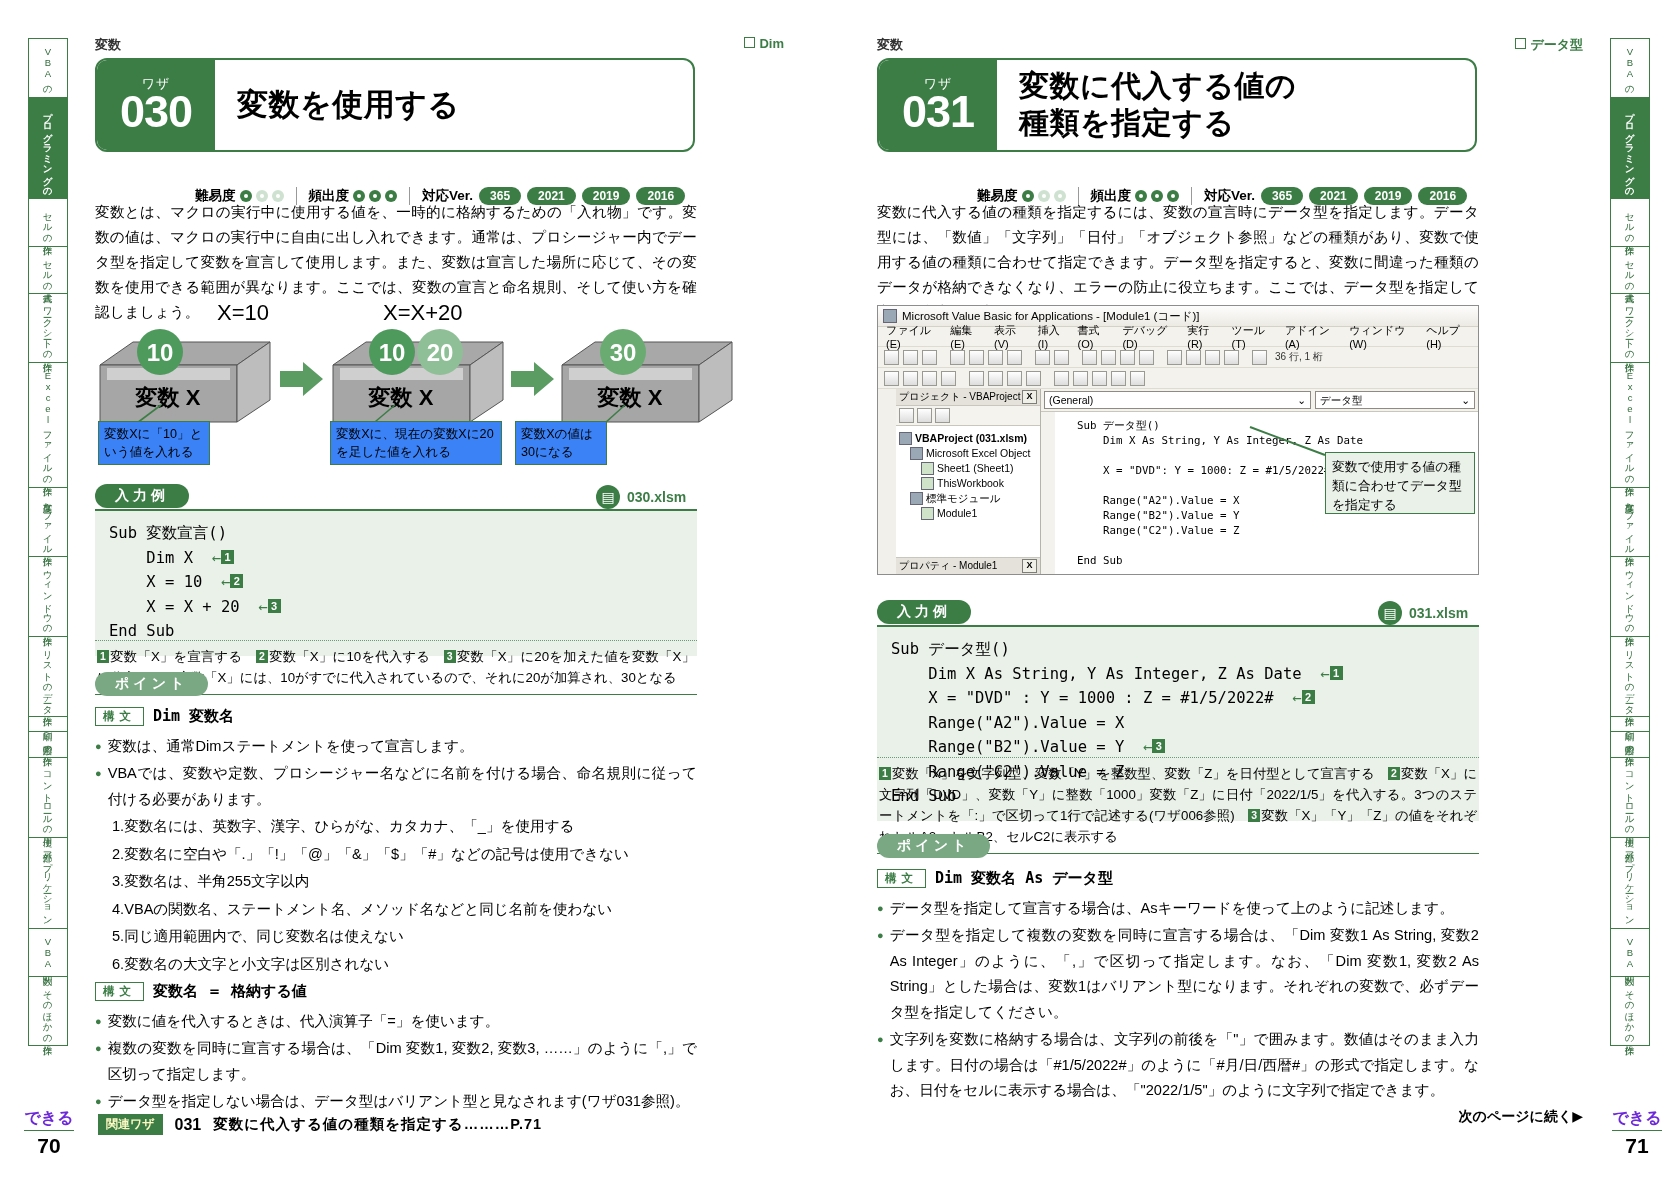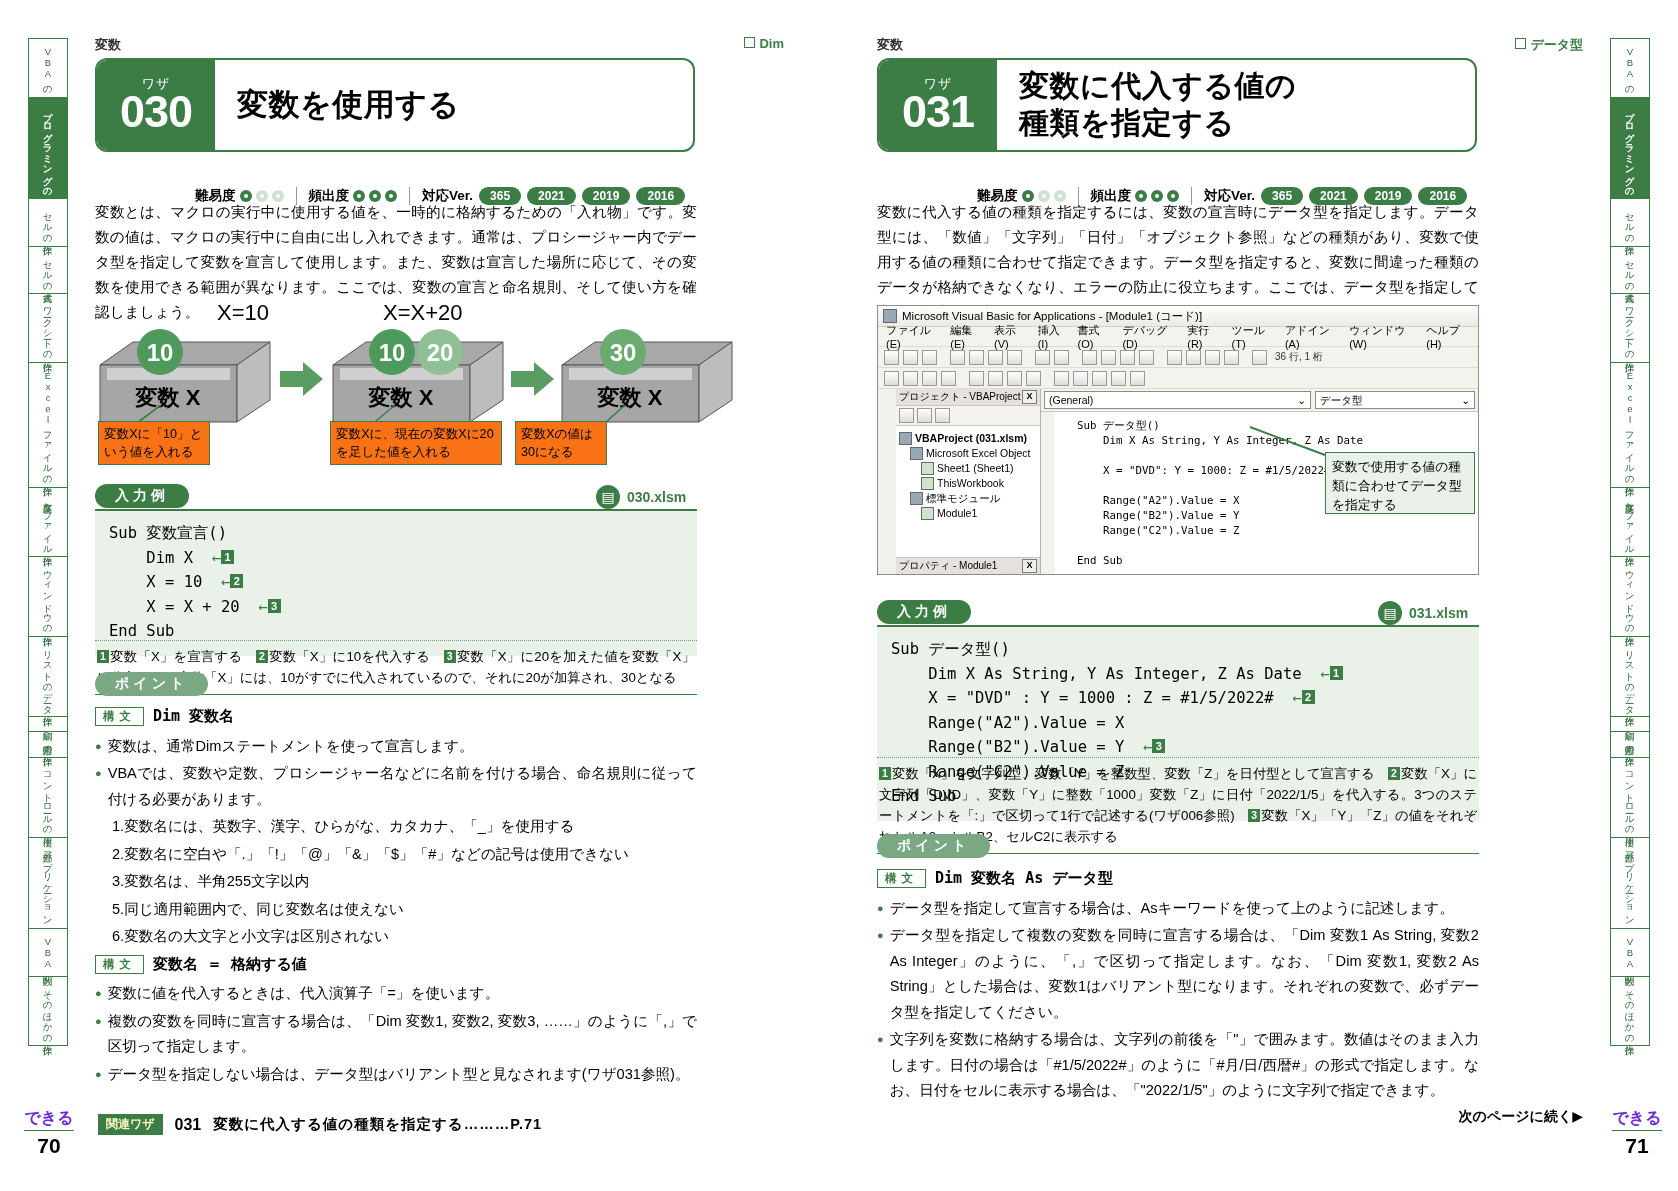--- a/index.html
+++ b/index.html
@@ -122,21 +122,21 @@
   .pgnum .n{font-size:21px;font-weight:bold;margin-top:3px;}
 
   .nextpage{position:absolute;font-size:14px;font-weight:bold;}
 
   
   .diagram{position:absolute;}
   .eqlabel{position:absolute;font-size:22px;font-family:"Liberation Sans",sans-serif;}
   .boxfig{position:absolute;}
   .arrowbig{position:absolute;}
   .callout{
-    position:absolute;border:1.4px solid #3c7d46;background:#f97316;
+    position:absolute;border:1.4px solid #3c7d46;background:#3b82f6;
     font-size:12.6px;line-height:18px;padding:3px 5px;box-sizing:border-box;
   }
 
   
   .vbe{position:absolute;border:1px solid #8d8d8d;background:#f1f0ea;box-sizing:border-box;}
   .vbe-title{height:20px;display:flex;align-items:center;gap:5px;padding:0 5px;font-size:11.5px;background:linear-gradient(#fdfdfd,#eceae3);border-bottom:1px solid #d3d1c8;}
   .vbe-menu{height:19px;display:flex;align-items:center;gap:11px;padding:0 8px;font-size:11px;background:#f3f2ec;border-bottom:1px solid #dedcd2;}
   .vbe-tb{height:20px;display:flex;align-items:center;gap:4px;padding:0 6px;background:#f3f2ec;border-bottom:1px solid #dedcd2;font-size:10px;color:#333;}
   .tbicon{width:13px;height:13px;border:1px solid #9a9a92;background:linear-gradient(#fff,#ddd);display:inline-block;}
   .vbe-body{display:flex;height:185px;}
@@ -306,20 +306,23 @@
         <div class="ptitem sub">
           <span>1.変数名には、英数字、漢字、ひらがな、カタカナ、「_」を使用する</span>
         </div>
         <div class="ptitem sub">
           <span>2.変数名に空白や「.」「!」「@」「&amp;」「$」「#」などの記号は使用できない</span>
         </div>
         <div class="ptitem sub">
           <span>3.変数名は、半角255文字以内</span>
         </div>
         <div class="ptitem sub">
+          <span>4.VBAの関数名、ステートメント名、メソッド名などと同じ名前を使わない</span>
+        </div>
+        <div class="ptitem sub">
           <span>5.同じ適用範囲内で、同じ変数名は使えない</span>
         </div>
         <div class="ptitem sub">
           <span>6.変数名の大文字と小文字は区別されない</span>
         </div>
         <div class="syntax">
           <span class="tag">構文</span>
           <span class="code">変数名 ＝ 格納する値</span>
         </div>
         <div class="ptitem">
@@ -393,21 +396,21 @@
       <span class="sep"></span>
       <span>対応Ver.</span>
       <span id="r-vers"><span class="vpill">365</span><span class="vpill">2021</span><span class="vpill">2019</span><span class="vpill">2016</span></span>
     </div>
 
     <div class="btext" style="left:38px;top:200px;width:602px;">変数に代入する値の種類を指定するには、変数の宣言時にデータ型を指定します。データ型には、「数値」「文字列」「日付」「オブジェクト参照」などの種類があり、変数で使用する値の種類に合わせて指定できます。データ型を指定すると、変数に間違った種類のデータが格納できなくなり、エラーの防止に役立ちます。ここでは、データ型を指定して変数を宣言する方法と種類を確認しましょう。</div>
 
     <div class="vbe" style="left:38px;top:305px;width:602px;height:270px;">
       <div class="vbe-title">
         <span style="display:inline-block;width:12px;height:12px;background:#9aa7b5;border:1px solid #667;"></span>
-        <span>Microsoft Visual Basic for Applications - [Module1 (コード)]</span>
+        <span>Microsoft Value Basic for Applications - [Module1 (コード)]</span>
       </div>
       <div class="vbe-menu" id="vbe-menu">
           <span>ファイル(E)</span>
           <span>編集(E)</span>
           <span>表示(V)</span>
           <span>挿入(I)</span>
           <span>書式(O)</span>
           <span>デバッグ(D)</span>
           <span>実行(R)</span>
           <span>ツール(T)</span>

